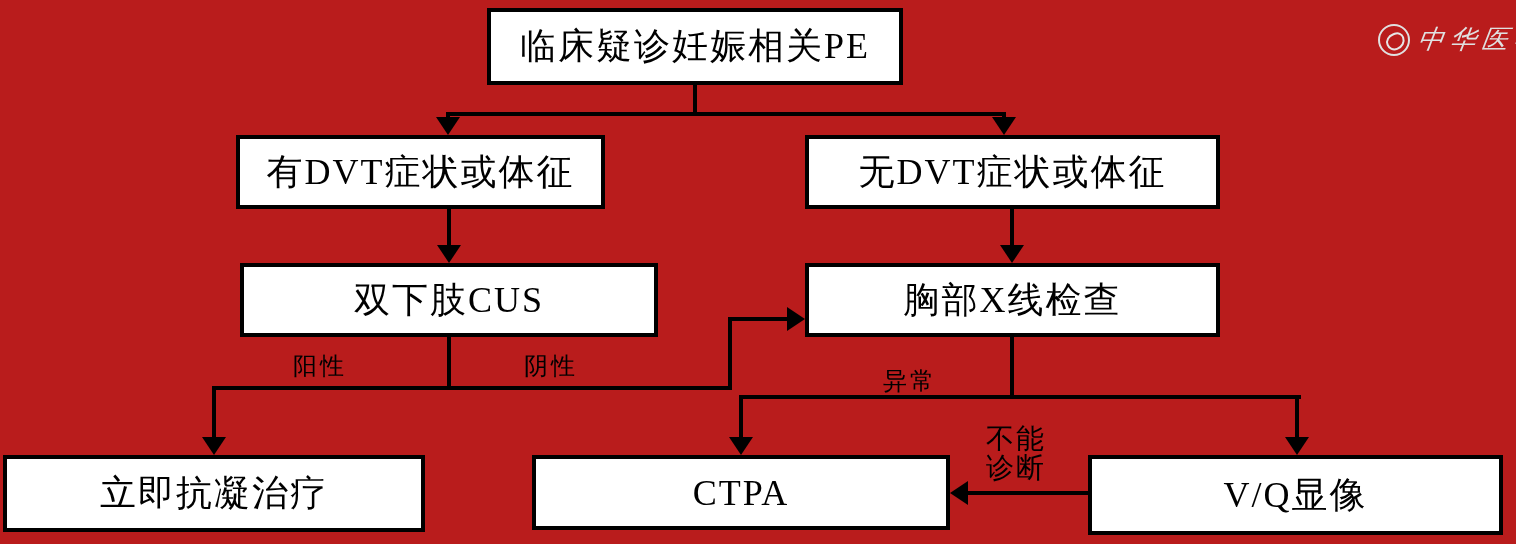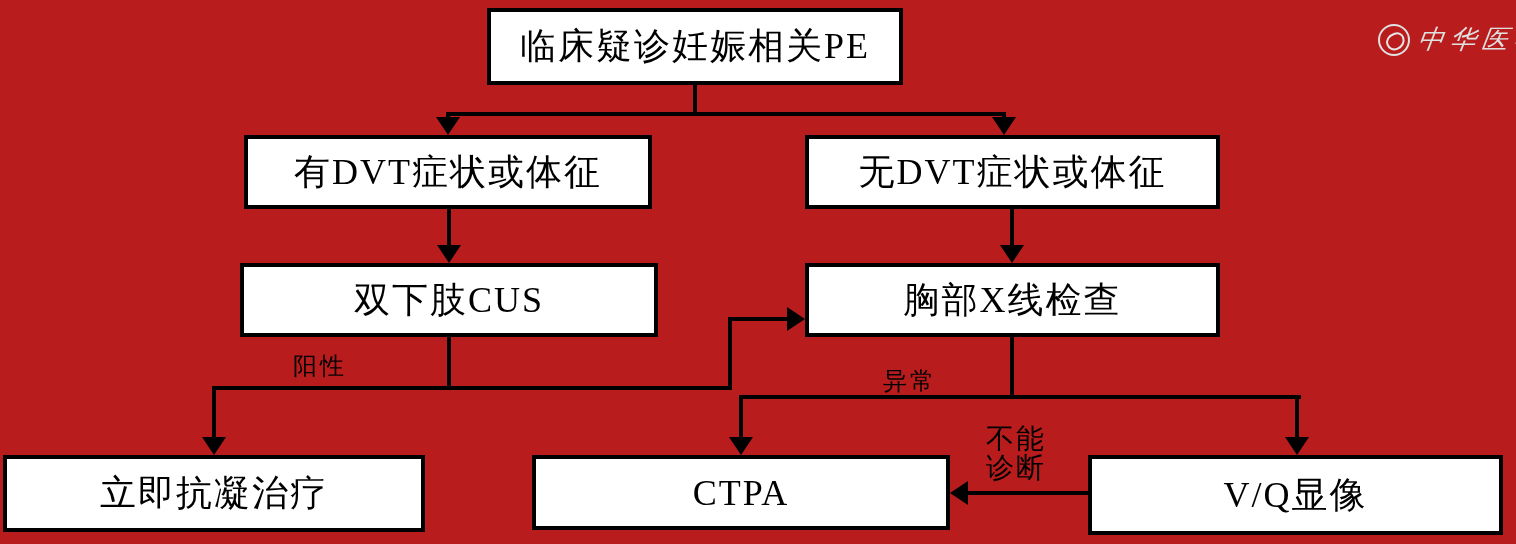--- a/index.html
+++ b/index.html
@@ -63,21 +63,21 @@
   .edge-label-multiline {
     position: absolute;
     width: 120px;
     text-align: center;
     font-size: 28px;
     line-height: 29px;
     letter-spacing: 2px;
   }
   
   #node-start        { left: 487px;  top: 8px;   width: 416px; height: 77px; }
-  #node-dvt-present  { left: 244px;  top: 135px; width: 408px; height: 74px; }
+  #node-dvt-present  { left: 236px;  top: 135px; width: 369px; height: 74px; }
   #node-dvt-absent   { left: 805px;  top: 135px; width: 415px; height: 74px; }
   #node-cus          { left: 240px;  top: 263px; width: 418px; height: 74px; }
   #node-chest-xray   { left: 805px;  top: 263px; width: 415px; height: 74px; }
   #node-anticoag     { left: 3px;    top: 455px; width: 422px; height: 77px; }
   #node-ctpa         { left: 532px;  top: 455px; width: 418px; height: 75px; }
   #node-vq           { left: 1088px; top: 455px; width: 415px; height: 80px; }
   
   #label-positive    { left: 260px;  top: 350px; }
   #label-negative    { left: 491px;  top: 350px; }
   #label-abnormal    { left: 817px;  top: 365px; text-align: right; }
@@ -157,20 +157,21 @@
   <div class="line" style="left:739px; top:395px; width:562px; height:4px;"></div>
   <div class="line" style="left:739px; top:395px; width:4px; height:47px;"></div>
   <div class="arrow arrow-down" style="left:729px; top:437px;"></div>
   <div class="line" style="left:1295px; top:395px; width:4px; height:47px;"></div>
   <div class="arrow arrow-down" style="left:1285px; top:437px;"></div>
 
   <div class="line" style="left:966px; top:491px; width:122px; height:4px;"></div>
   <div class="arrow arrow-left" style="left:950px; top:481px;"></div>
 
   <div class="edge-label" id="label-positive">阳性</div>
+  <div class="edge-label" id="label-negative">阴性</div>
   <div class="edge-label" id="label-abnormal">异常</div>
   <div class="edge-label-multiline" id="label-nondiag">
     <span style="display:block">不能</span>
     <span style="display:block">诊断</span>
   </div>
 
   <div id="watermark">
     <span class="seal"></span>
     <span class="wm-text">中华医学会</span>
   </div>

